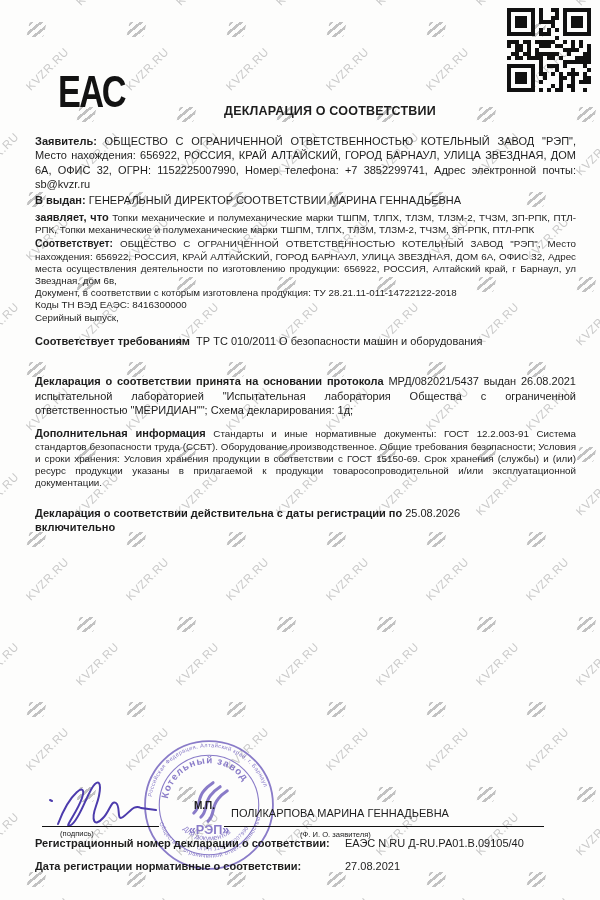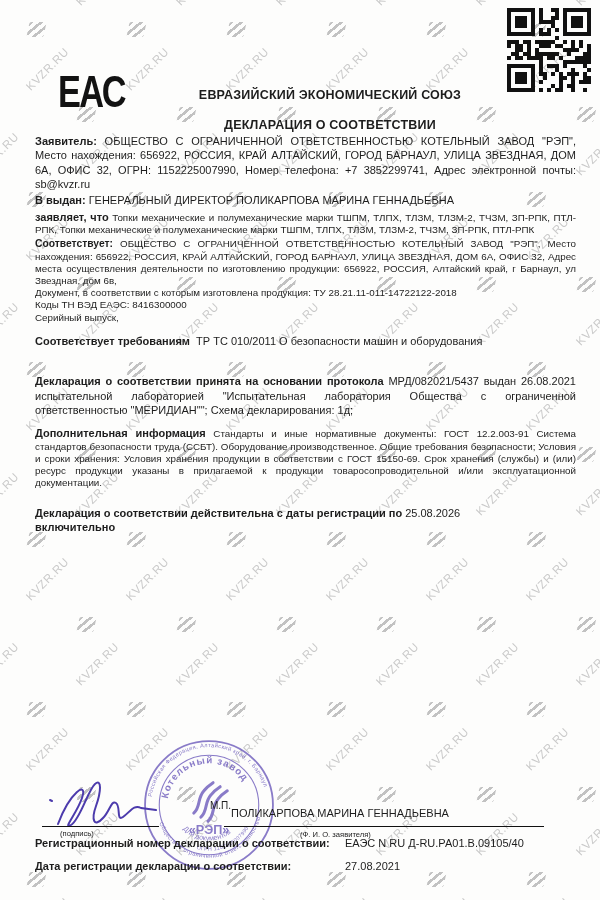--- a/index.html
+++ b/index.html
@@ -29,21 +29,21 @@
   
   .sig-zone{position:absolute;inset:0;z-index:2;pointer-events:none;}
   .stamp{position:absolute;left:142px;top:738px;width:134px;height:134px;opacity:.88;}
   .signature{position:absolute;left:44px;top:778px;width:140px;height:58px;}
   .line{position:absolute;height:0;border-top:1.6px solid #111;}
   .sig-line{left:42px;top:826px;width:117px;}
   .fio-line{left:224px;top:826px;width:320px;}
   .sig-caption{position:absolute;left:60px;top:829px;font-size:7.6px;color:#222;}
   .fio-caption{position:absolute;left:300px;top:830px;font-size:7.6px;color:#222;}
   .fio-name{position:absolute;left:231px;top:807px;font-size:11px;white-space:nowrap;}
-  .mp{position:absolute;left:210px;top:800px;font-size:10px;font-weight:normal;z-index:3;text-align:right;}
+  .mp{position:absolute;left:194px;top:800px;font-size:10px;font-weight:bold;z-index:3;text-align:right;}
   
   .foot{position:absolute;left:35px;right:24px;z-index:3;font-size:11px;}
   .foot b{font-weight:bold;}
   .foot .val{position:absolute;left:310px;top:0;font-weight:normal;white-space:nowrap;}
   .row1{top:837px;} .row2{top:860px;}
 </style>
 </head>
 <body>
 
 <div class="page">
@@ -340,30 +340,29 @@
         <rect x="32" y="80" width="4" height="4"></rect>
         <rect x="40" y="80" width="4" height="4"></rect>
         <rect x="48" y="80" width="4" height="4"></rect>
         <rect x="52" y="80" width="4" height="4"></rect>
         <rect x="64" y="80" width="4" height="4"></rect>
         <rect x="76" y="80" width="4" height="4"></rect>
       </g>
   </svg>
 
   <div class="titles">
-    <div class="t1">ЕВРАЗИЙСКИЙ ЭКОНОМИЧЕСКИЙ СОЮЗ</div>
     <div class="t2">ДЕКЛАРАЦИЯ О СООТВЕТСТВИИ</div>
   </div>
 
   <div class="content">
     <p class="p" style="margin:0;">
       <b>Заявитель:</b><span> ОБЩЕСТВО С ОГРАНИЧЕННОЙ ОТВЕТСТВЕННОСТЬЮ КОТЕЛЬНЫЙ ЗАВОД "РЭП", Место нахождения: 656922, РОССИЯ, КРАЙ АЛТАЙСКИЙ, ГОРОД БАРНАУЛ, УЛИЦА ЗВЕЗДНАЯ, ДОМ 6А, ОФИС 32, ОГРН: 1152225007990, Номер телефона: +7 3852299741, Адрес электронной почты: sb@kvzr.ru</span>
     </p>
     <p class="p" style="margin:1px 0 0 0;">
-      <b>В выдан:</b><span> ГЕНЕРАЛЬНЫЙ ДИРЕКТОР ПОЛИКАРПОВА МАРИНА ГЕННАДЬЕВНА</span>
+      <b>В выдан:</b><span> ГЕНЕРАЛЬНЫЙ ДИРЕКТОР СООТВЕТСТВИИ МАРИНА ГЕННАДЬЕВНА</span>
     </p>
     <p class="p small mt4" style="margin-bottom:0;">
       <b class="lbl-lg">заявляет, что</b><span> Топки механические и полумеханические марки ТШПМ, ТЛПХ, ТЛЗМ, ТЛЗМ-2, ТЧЗМ, ЗП-РПК, ПТЛ-РПК, Топки механические и полумеханические марки ТШПМ, ТЛПХ, ТЛЗМ, ТЛЗМ-2, ТЧЗМ, ЗП-РПК, ПТЛ-РПК</span>
     </p>
     <p class="p small" style="margin:2px 0 0 0;">
       <b style="font-size:10.3px;">Соответствует:</b><span> ОБЩЕСТВО С ОГРАНИЧЕННОЙ ОТВЕТСТВЕННОСТЬЮ КОТЕЛЬНЫЙ ЗАВОД "РЭП", Место нахождения: 656922, РОССИЯ, КРАЙ АЛТАЙСКИЙ, ГОРОД БАРНАУЛ, УЛИЦА ЗВЕЗДНАЯ, ДОМ 6А, ОФИС 32, Адрес места осуществления деятельности по изготовлению продукции: 656922, РОССИЯ, Алтайский край, г Барнаул, ул Звездная, дом 6в,</span>
     </p>
     <div class="p small" style="text-align:left;">Документ, в соответствии с которым изготовлена продукция: ТУ 28.21.11-011-14722122-2018</div>
     <div class="p small" style="text-align:left;">Коды ТН ВЭД ЕАЭС: 8416300000</div>
     <div class="p small" style="text-align:left;">Серийный выпуск,</div>
@@ -427,16 +426,16 @@
     <div class="fio-name">ПОЛИКАРПОВА МАРИНА ГЕННАДЬЕВНА</div>
   </div>
 
   <div class="mp">М.П.</div>
 
   <div class="foot row1">
     <b>Регистрационный номер декларации о соответствии:</b>
     <span class="val">ЕАЭС N RU Д-RU.РА01.В.09105/40</span>
   </div>
   <div class="foot row2">
-    <b>Дата регистрации декларации о соответствии:</b>
+    <b>Дата регистрации нормативные о соответствии:</b>
     <span class="val">27.08.2021</span>
   </div>
 </div>
 
 </body></html>

